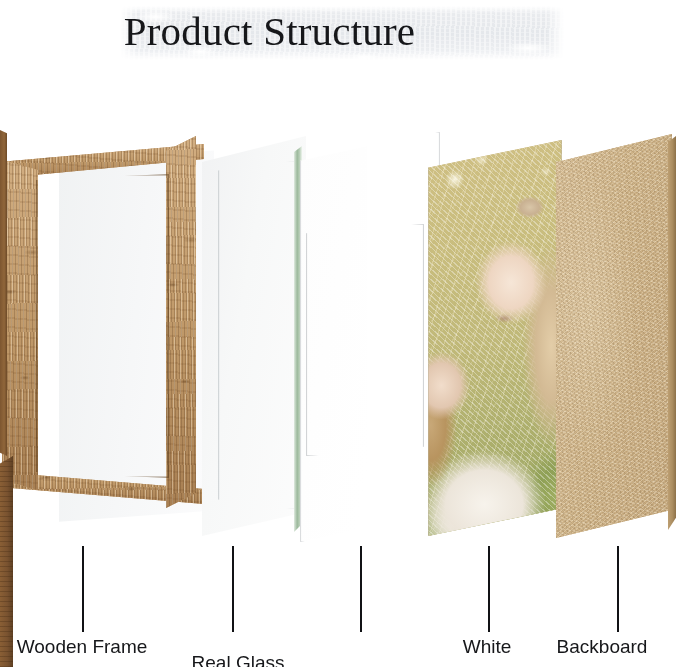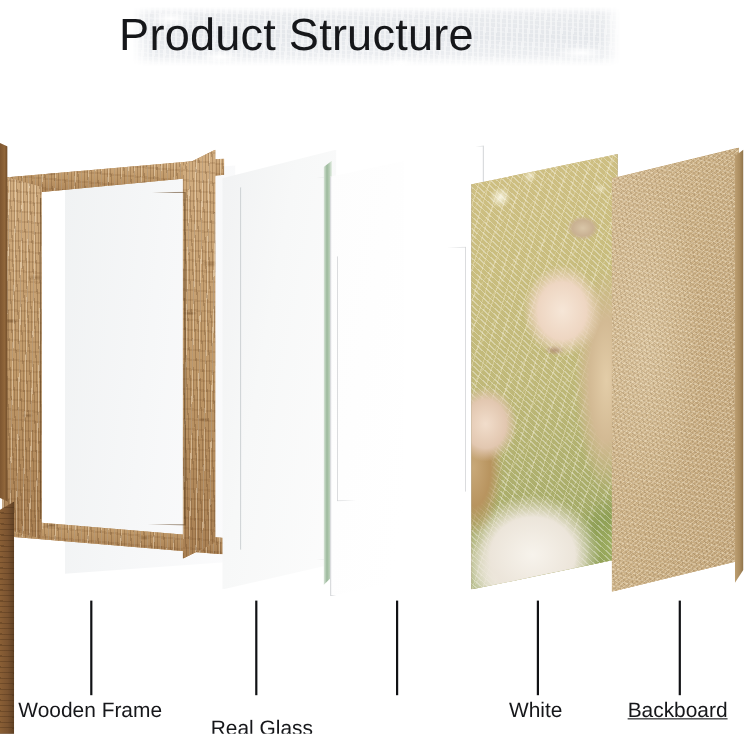--- a/index.html
+++ b/index.html
@@ -39,20 +39,21 @@
       repeating-linear-gradient(3deg, rgba(255,255,255,.5) 0 1px, rgba(0,0,0,0) 1px 4px);
     opacity: .55;
   }
   #page-title {
     position: absolute;
     left: 0; top: 0; width: 539px; height: 62px;
     display: flex; align-items: center; justify-content: center;
     font-size: 41px; font-weight: 400; color: #16171a;
     letter-spacing: .2px;
     white-space: nowrap;
+    font-family: Liberation Serif, serif;
   }
 
   
   #stage {
     position: absolute;
     left: 0; top: 118px;
     width: 679px; height: 430px;
   }
   .panel { position: absolute; }
 
@@ -320,14 +321,14 @@
   <div class="leader-line" style="left:232px; top:546px; height:86px;"></div>
   <div class="leader-line" style="left:360px; top:546px; height:86px;"></div>
   <div class="leader-line" style="left:488px; top:546px; height:86px;"></div>
   <div class="leader-line" style="left:617px; top:546px; height:86px;"></div>
 </div>
 
 <div id="labels">
   <div class="part-label" style="left:82px;">Wooden Frame</div>
   <div class="part-label" style="left:238px;margin-top:16px;">Real Glass</div>
   <div class="part-label" style="left:487px;">White</div>
-  <div class="part-label" style="left:616px;text-decoration:underline;">Backboard</div>
+  <div class="part-label" style="left:602px;">Backboard</div>
 </div>
 
 </body></html>

